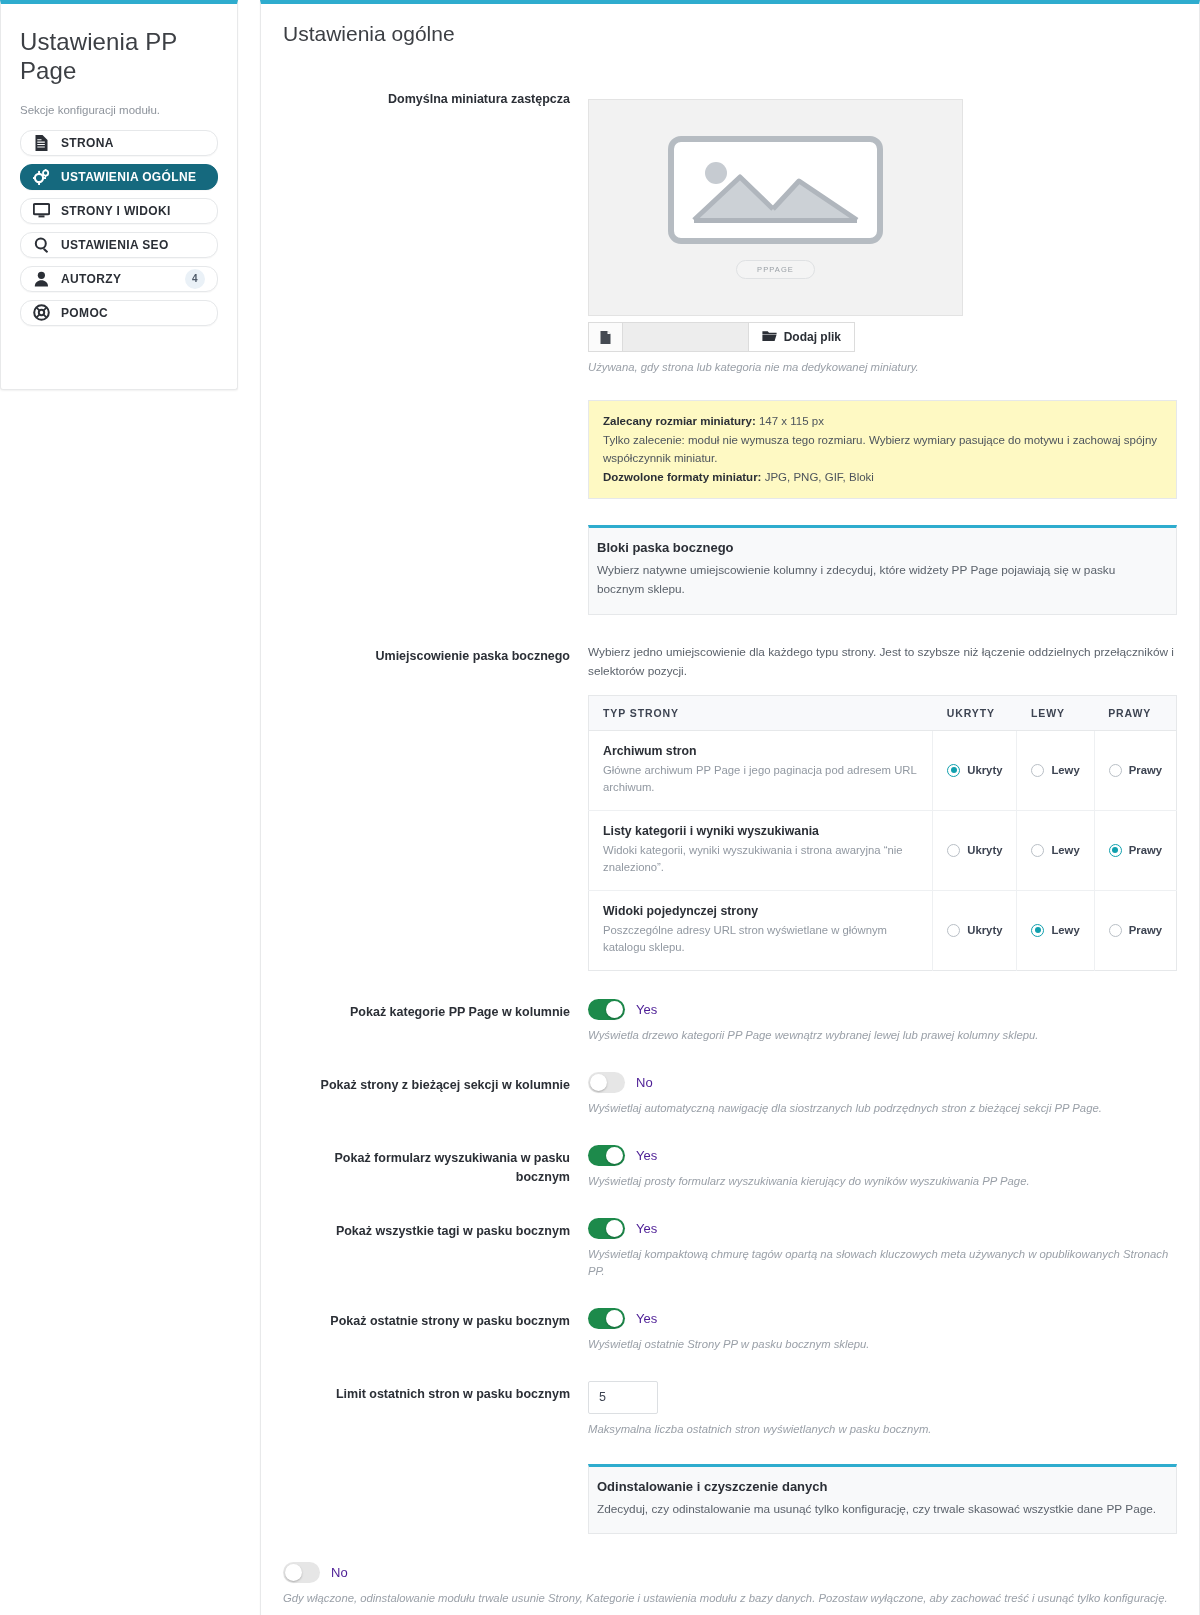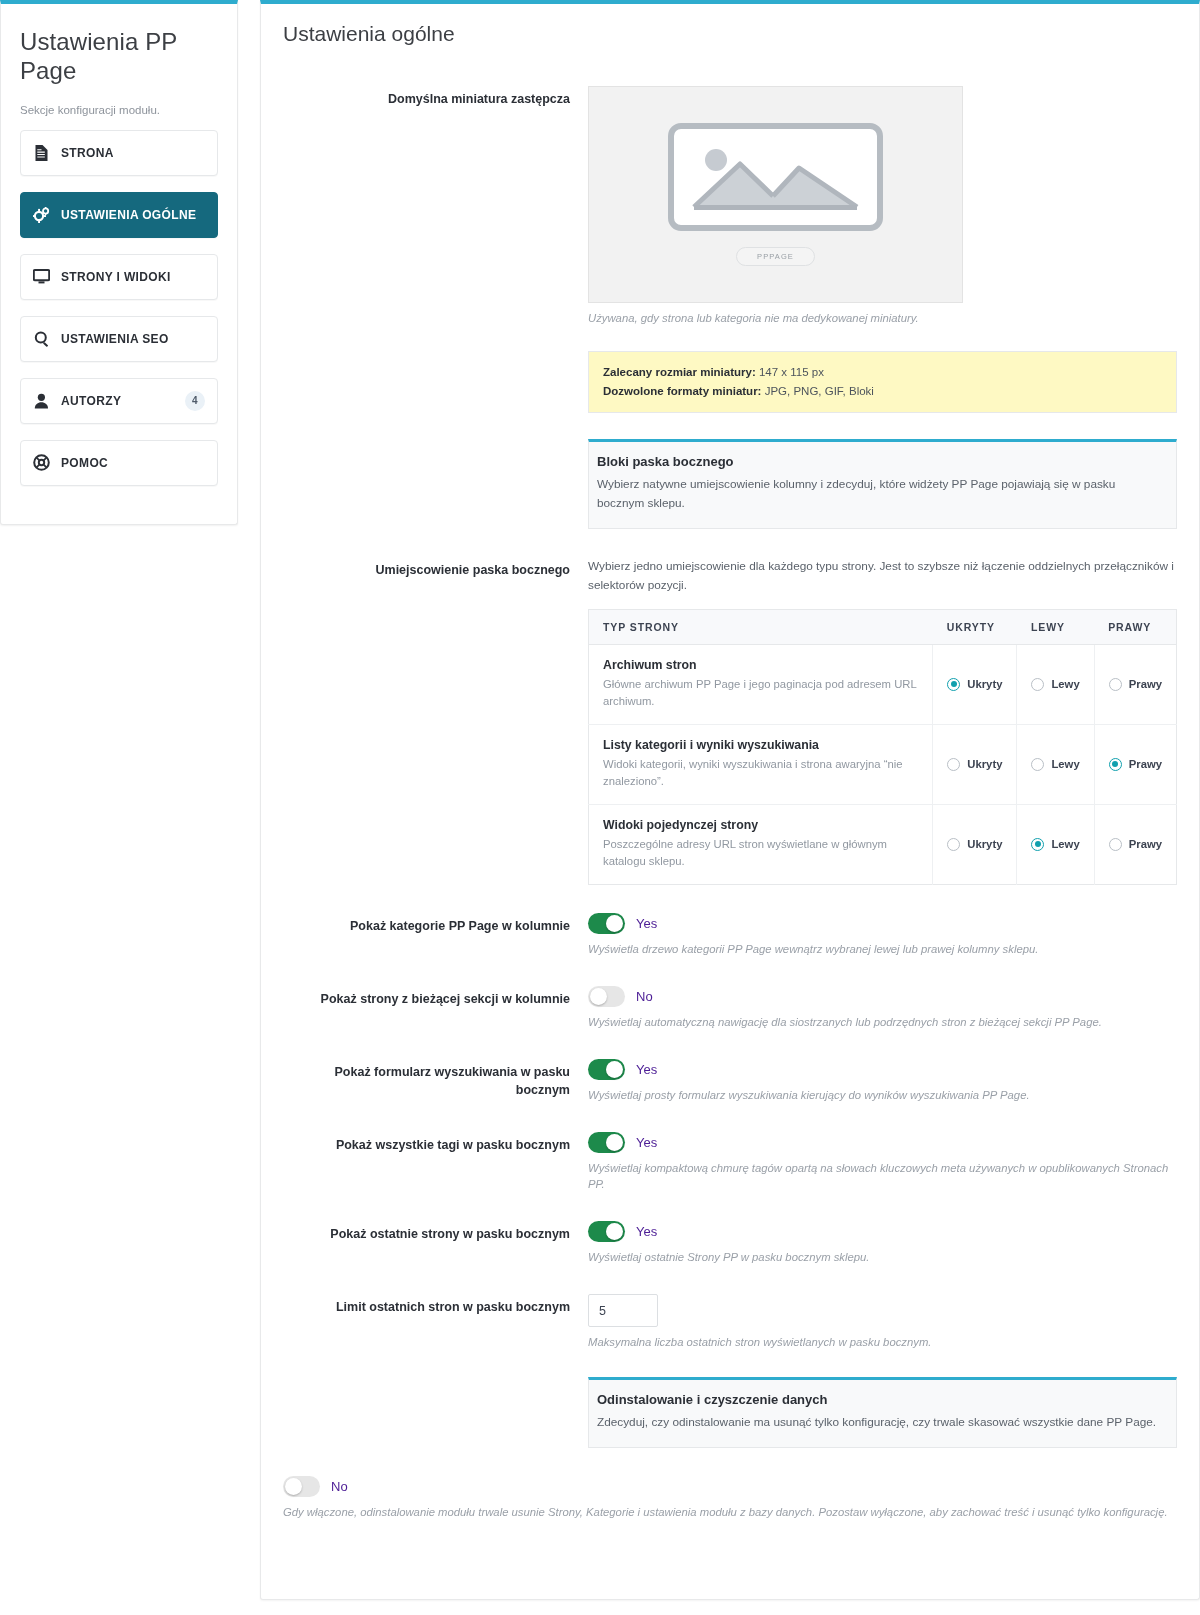--- a/index.html
+++ b/index.html
@@ -47,24 +47,24 @@
     font-size: 11.5px;
     color: #8e949c;
     margin: 18px 0 14px 0;
   }
   .nav-item {
     display: flex;
     align-items: center;
     gap: 11px;
     background: #ffffff;
     border: 1px solid #e6e8ea;
-    border-radius: 4px;
+    border-radius: 12px;
     padding: 0 12px;
-    height: 46px;
-    margin-bottom: 16px;
+    height: 26px;
+    margin-bottom: 8px;
     cursor: pointer;
     font-size: 12px;
     font-weight: 700;
     letter-spacing: 0.35px;
     color: #2b2f36;
     box-shadow: 0 1px 1px rgba(0,0,0,0.03);
   }
   .nav-item.active {
     background: #15697e;
     border-color: #15697e;
@@ -143,20 +143,21 @@
   .thumb-box {
     width: 375px;
     height: 217px;
     background: #f2f2f2;
     border: 1px solid #e3e3e3;
     display: flex;
     flex-direction: column;
     align-items: center;
     justify-content: center;
     gap: 12px;
+    margin-top: 13px;
   }
   .thumb-badge {
     border: 1px solid #dfe1e3;
     border-radius: 11px;
     font-size: 7.5px;
     letter-spacing: 1.1px;
     color: #9aa0a6;
     padding: 4px 20px;
     background: #f4f4f4;
   }
@@ -439,28 +440,47 @@
                   <circle cx="48" cy="37" r="11" fill="#c6cbd1"></circle>
                   <path d="M26 84 L72 41 L105 73 L131 45 L189 84 Z" fill="#ccd1d6"></path>
                   <path d="M26 84 L72 41 L105 73" fill="none" stroke="#b0b6bd" stroke-width="5" stroke-linejoin="round"></path>
                   <path d="M105 73 L131 45 L189 84" fill="none" stroke="#b0b6bd" stroke-width="5" stroke-linejoin="round"></path>
                   <rect x="26" y="82" width="163" height="5" fill="#aeb4bb"></rect>
                 </svg>
               </span>
               <span class="thumb-badge">PPPAGE</span>
             </div>
 
+            <div class="file-row">
+              <div class="file-icon-cell">
+                <svg width="11" height="13" viewBox="0 0 11 13">
+                    <path fill="#454a52" d="M0.5 0h7l3 3v10h-10z"></path>
+                    <path fill="#fff" d="M7.5 0l3 3h-3z"></path>
+                  </svg>
+              </div>
+              <div class="file-name-cell"></div>
+              <div class="file-btn">
+                <span>
+                  <svg width="15" height="12" viewBox="0 0 15 12">
+                      <path fill="#2b2f36" d="M0.4 1.2h5.3l1.3 1.5h7.6v1.4H0.4z"></path>
+                      <path fill="#2b2f36" d="M0.4 4.6h14.2l-2 6.3H0.4z"></path>
+                    </svg>
+                </span>
+                <span>Dodaj plik</span>
+              </div>
+            </div>
 
             <div class="help-text">Używana, gdy strona lub kategoria nie ma dedykowanej miniatury.</div>
 
             <div class="note-box">
               <div>
                 <b>Zalecany rozmiar miniatury:</b>
                 <span>147 x 115 px</span>
               </div>
+              <div>Tylko zalecenie: moduł nie wymusza tego rozmiaru. Wybierz wymiary pasujące do motywu i zachowaj spójny współczynnik miniatur.</div>
               <div>
                 <b>Dozwolone formaty miniatur:</b>
                 <span>JPG, PNG, GIF, Bloki</span>
               </div>
             </div>
           </div>
         </div>
 
         <div class="form-row">
           <div class="form-label"></div>

